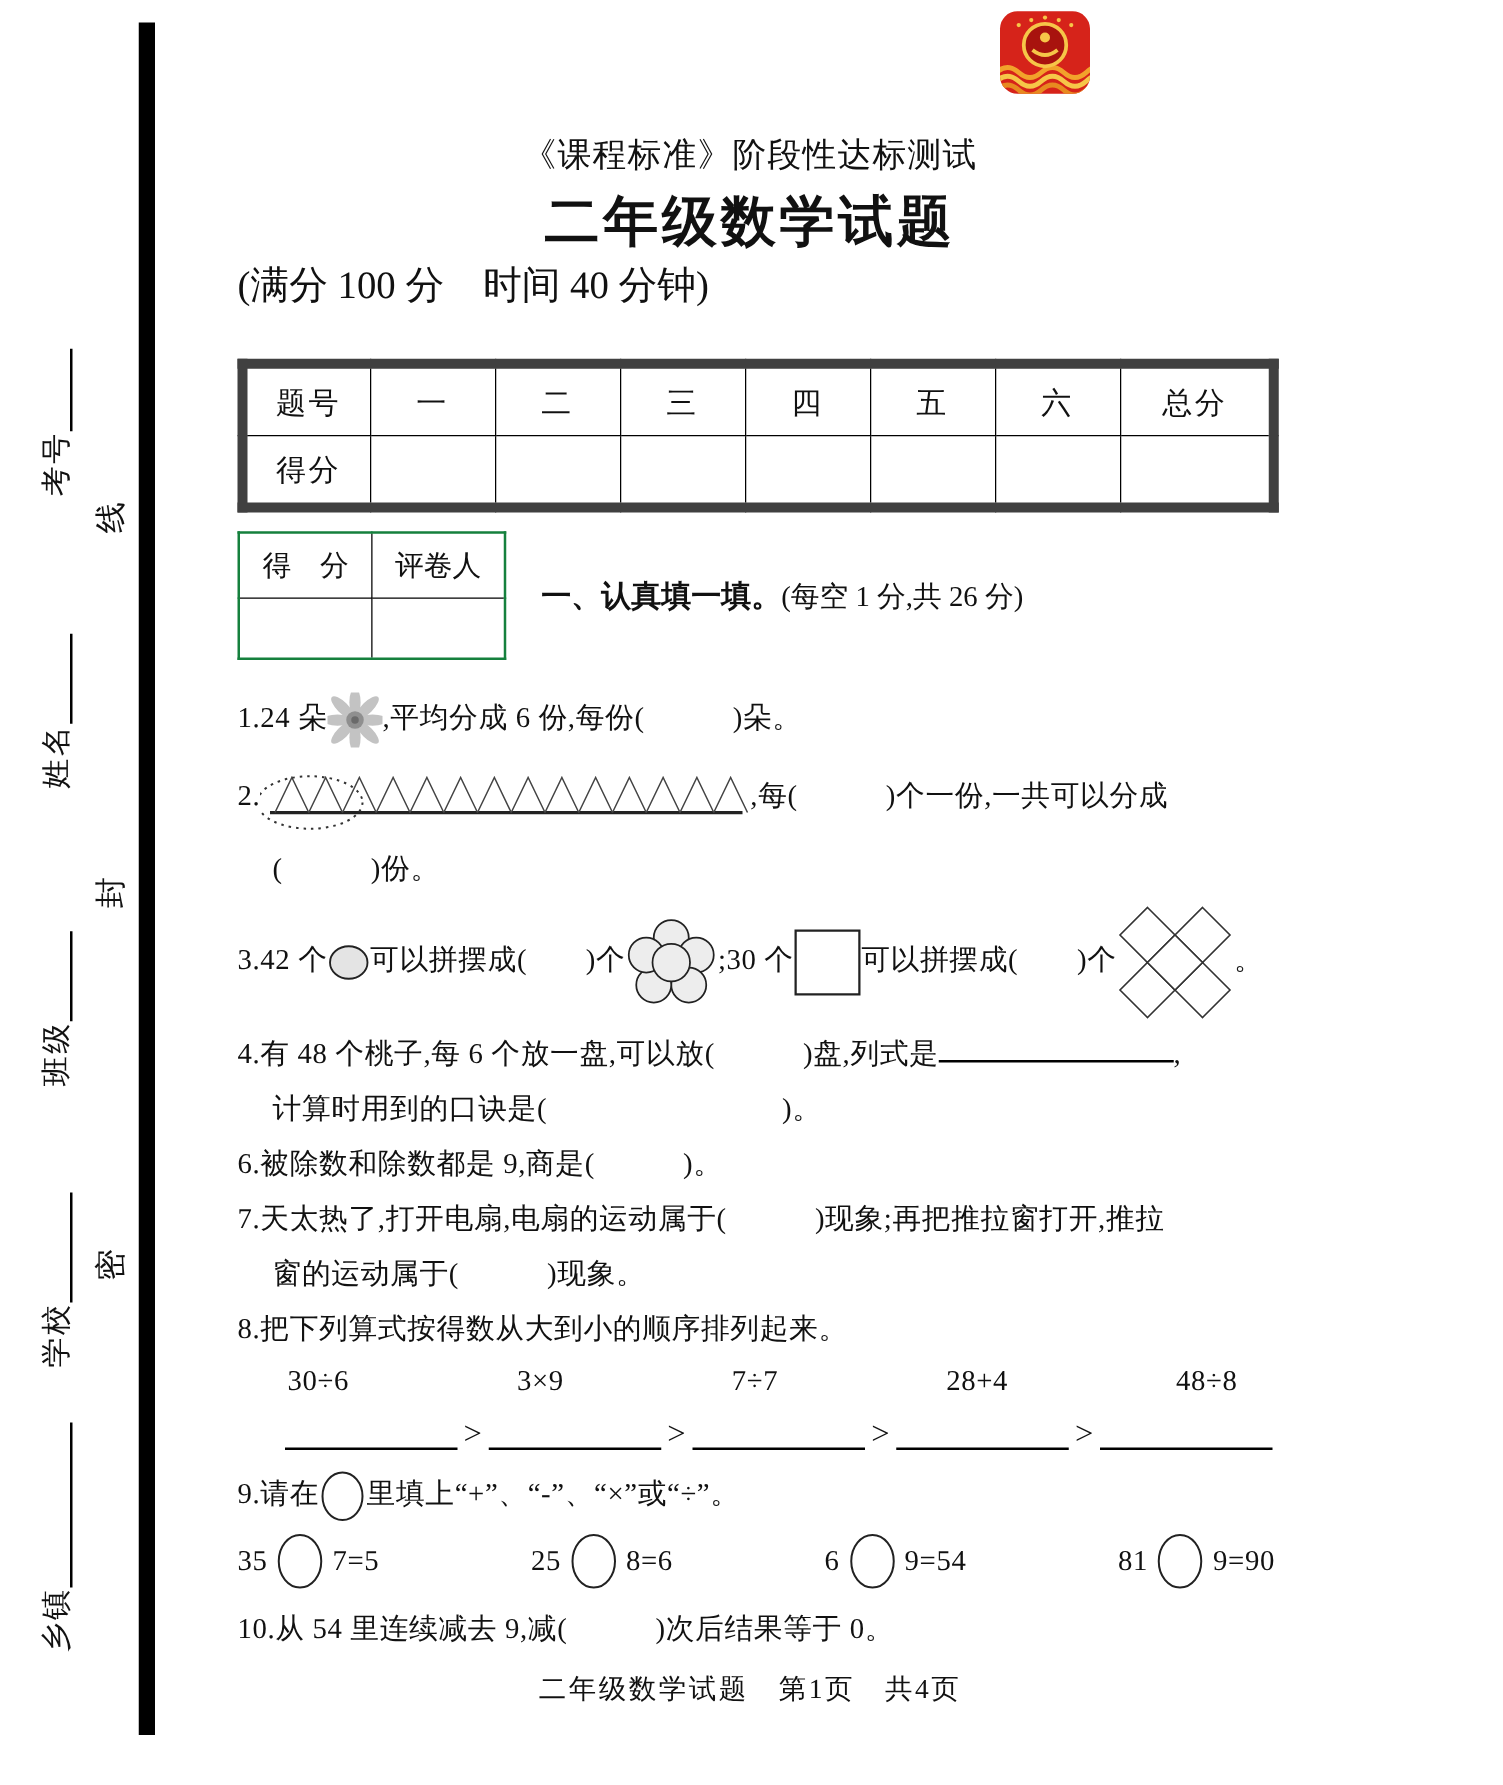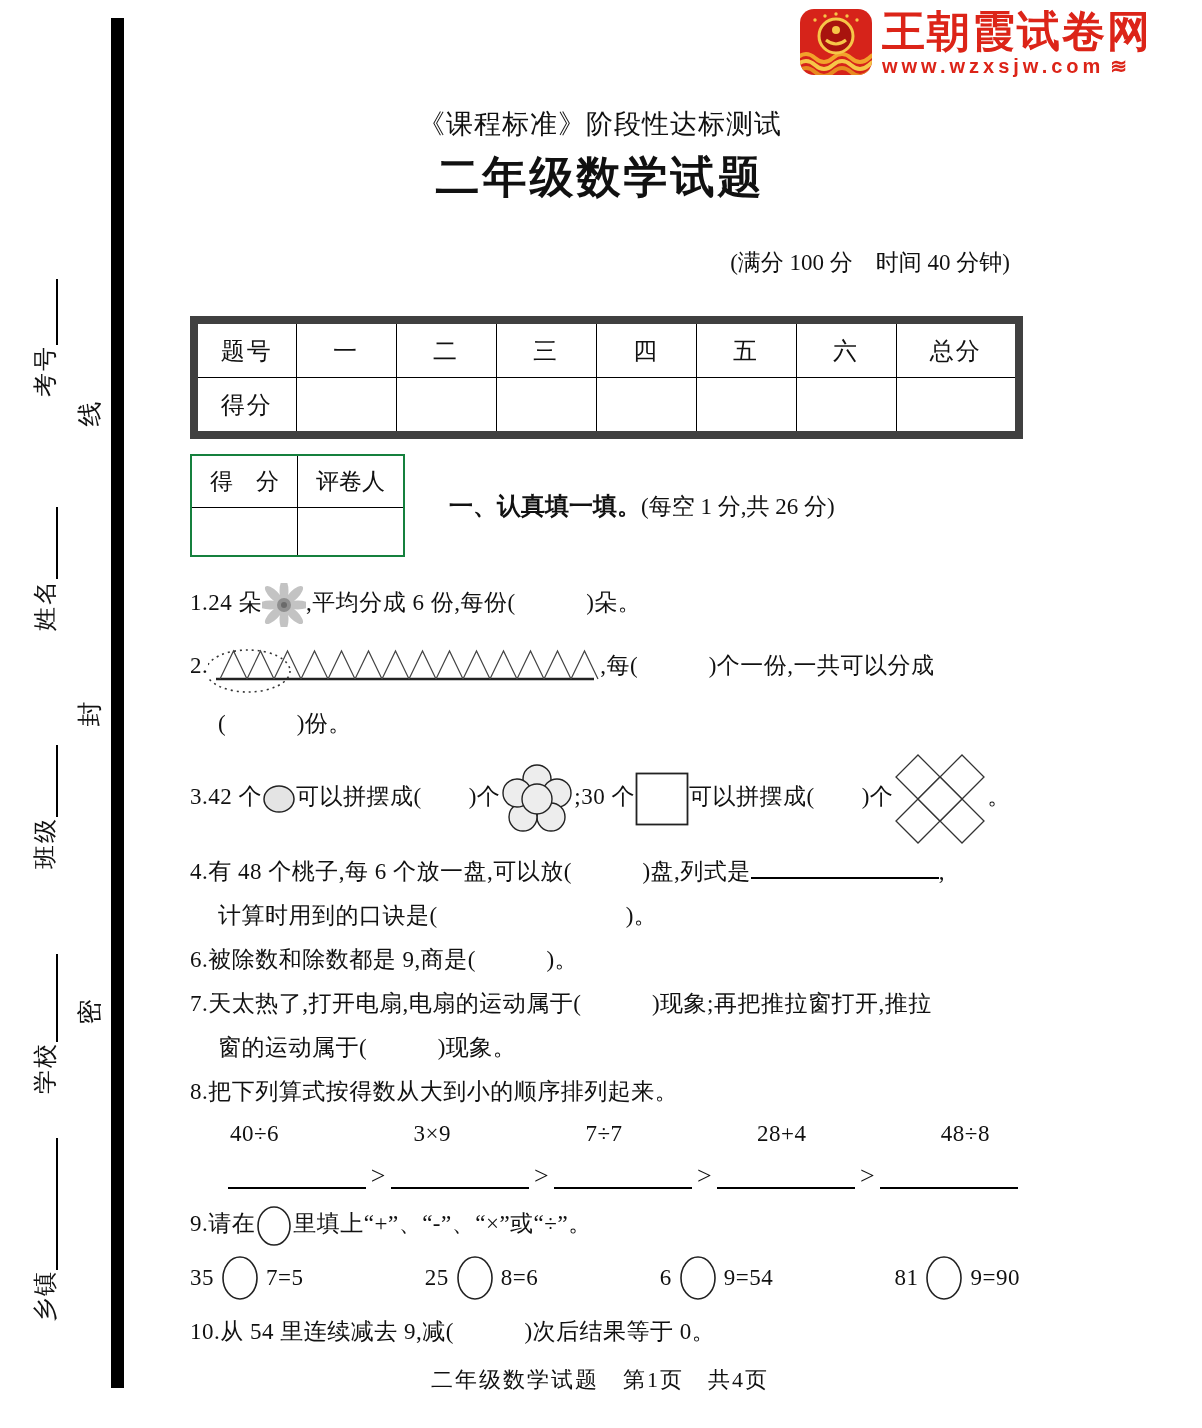--- a/index.html
+++ b/index.html
@@ -25,28 +25,28 @@
   .logo-name{font-family:"Liberation Sans","DejaVu Sans",sans-serif;font-weight:bold;
     font-size:43px;line-height:46px;color:#dc2418;letter-spacing:2px;}
   .logo-url-row{display:flex;align-items:center;gap:6px;}
   .logo-url{font-family:"Liberation Sans","DejaVu Sans",sans-serif;font-weight:bold;
     font-size:20px;color:#dc2418;letter-spacing:4px;}
   .logo-waves{color:#dc2418;font-size:20px;font-weight:bold;letter-spacing:-2px;}
   
   .page-content{position:absolute;left:190px;top:0;width:850px;}
   .pretitle{margin-top:106px;text-align:center;width:820px;font-size:27px;letter-spacing:1px;}
   .main-title{margin-top:6px;text-align:center;width:820px;font-size:44px;font-weight:bold;letter-spacing:3px;}
-  .subtitle{margin-top:40px;text-align:right;width:820px;font-size:23px;}
+  .subtitle{text-align:left;width:820px;font-size:31px;}
   table{border-collapse:collapse;table-layout:fixed;}
   .score-table{margin-top:38px;width:825px;border:8px solid #404040;}
   .score-table td{border:1.5px solid #000;height:51px;text-align:center;font-size:24px;letter-spacing:2px;}
   .grader-row{margin-top:15px;display:flex;align-items:center;}
   .grader-table{width:206px;border:2px solid #15803d;}
   .grader-table td{border:1.5px solid #000;width:103px;height:49px;text-align:center;font-size:23px;}
-  .section-heading{padding-left:44px;font-size:23px;white-space:nowrap;}
+  .section-heading{padding-left:28px;font-size:23px;white-space:nowrap;}
   .section-heading .bold{font-family:"Liberation Sans","DejaVu Sans",sans-serif;font-weight:bold;font-size:24px;}
   
   .questions{margin-top:26px;font-size:23px;letter-spacing:0.5px;}
   .q{white-space:nowrap;line-height:38px;margin:6px 0;}
   .q svg{vertical-align:middle;}
   .indent{padding-left:28px;}
   .blank{display:inline-block;border-bottom:2px solid #000;height:24px;vertical-align:baseline;}
   .q8-exprs{display:flex;width:760px;justify-content:space-between;padding-left:40px;margin:10px 0 4px;}
   .q8-blanks{display:flex;align-items:flex-end;width:790px;padding-left:38px;margin:14px 0 10px;}
   .q8-blanks .blank8{flex:1;border-bottom:2px solid #000;height:26px;}
@@ -100,27 +100,20 @@
     </g>
     <circle cx="37" cy="28" r="17" fill="#a8130e" stroke="#f6c648" stroke-width="3"></circle>
     <circle cx="37" cy="22" r="4" fill="#f6c648"></circle>
     <path d="M27,32 q10,8 20,0" stroke="#f6c648" stroke-width="3" fill="none"></path>
     <circle cx="16" cy="12" r="1.7" fill="#f6c648"></circle>
     <circle cx="26" cy="8" r="1.7" fill="#f6c648"></circle>
     <circle cx="37" cy="6" r="1.7" fill="#f6c648"></circle>
     <circle cx="48" cy="8" r="1.7" fill="#f6c648"></circle>
     <circle cx="58" cy="12" r="1.7" fill="#f6c648"></circle>
   </svg>
-  <div class="logo-text">
-    <div class="logo-name">王朝霞试卷网</div>
-    <div class="logo-url-row">
-      <span class="logo-url">www.wzxsjw.com</span>
-      <span class="logo-waves">≋</span>
-    </div>
-  </div>
 </div>
 
 <div class="page-content">
 
   <div class="pretitle">《课程标准》阶段性达标测试</div>
   <div class="main-title">二年级数学试题</div>
   <div class="subtitle">(满分 100 分　时间 40 分钟)</div>
 
   <table class="score-table">
     <colgroup>
@@ -249,21 +242,21 @@
     <div class="q indent">计算时用到的口诀是(　　　　　　　　)。</div>
 
 
     <div class="q">6.被除数和除数都是 9,商是(　　　)。</div>
 
     <div class="q">7.天太热了,打开电扇,电扇的运动属于(　　　)现象;再把推拉窗打开,推拉</div>
     <div class="q indent">窗的运动属于(　　　)现象。</div>
 
     <div class="q">8.把下列算式按得数从大到小的顺序排列起来。</div>
     <div class="q8-exprs">
-      <span>40÷6</span>
+      <span>30÷6</span>
       <span>3×9</span>
       <span>7÷7</span>
       <span>28+4</span>
       <span>48÷8</span>
     </div>
     <div class="q8-blanks">
       <span class="blank8"></span>
       <span class="gt">&gt;</span>
       <span class="blank8"></span>
       <span class="gt">&gt;</span>

